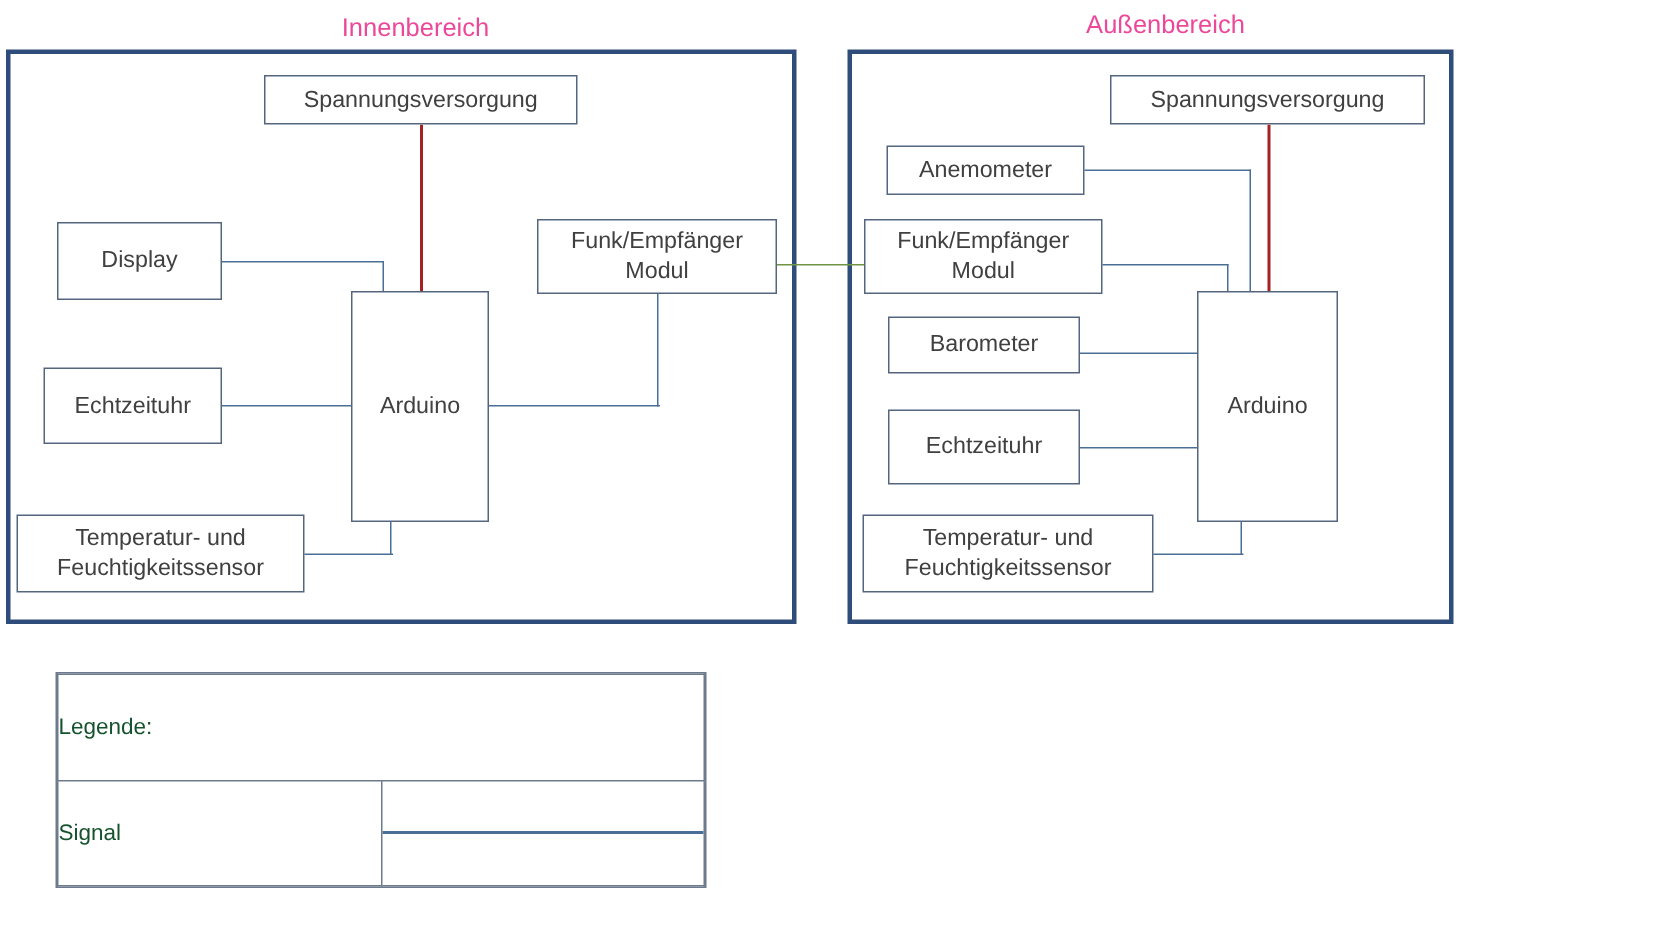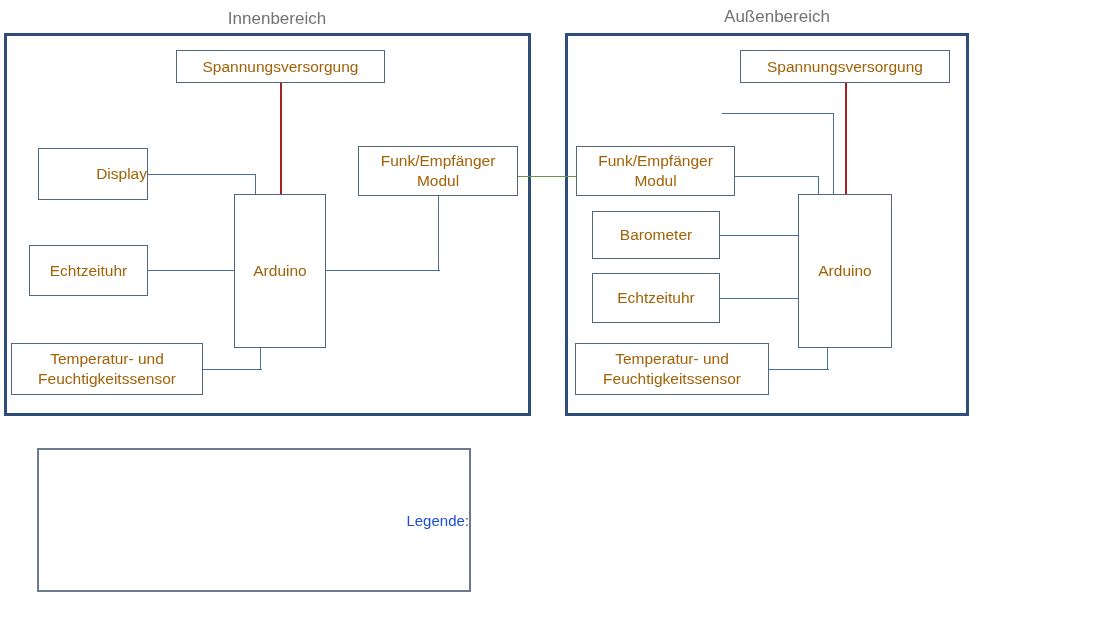--- a/index.html
+++ b/index.html
@@ -15,42 +15,42 @@
   #canvas {
     position: relative;
     width: 1120px;
     height: 630px;
     background: #ffffff;
     overflow: hidden;
   }
   .area-title {
     position: absolute;
     font-size: 17px;
-    color: #737373;
+    color: #ec4899;
     text-align: center;
     white-space: nowrap;
     line-height: 1;
   }
   .zone {
     position: absolute;
     border: 3px solid #2e4d7b;
     background: transparent;
     box-sizing: border-box;
   }
   .node {
     position: absolute;
     box-sizing: border-box;
     border: 1.4px solid #54667e;
     background: #ffffff;
     display: flex;
     align-items: center;
     justify-content: center;
     text-align: center;
     font-size: 15.5px;
-    color: #a16207;
+    color: #404040;
     line-height: 1.28;
     z-index: 5;
   }
   .node span { display: block; }
   .node.two-line { flex-direction: column; }
   .wire {
     position: absolute;
     z-index: 2;
   }
   .wire.h { height: 0; border-top-width: 1.4px; border-top-style: solid; }
@@ -69,24 +69,24 @@
   }
   .legend-table {
     width: 100%;
     height: 100%;
     border-collapse: collapse;
     table-layout: fixed;
   }
   .legend-table td {
     border: 1.4px solid #6c7a8c;
     font-size: 15px;
-    text-align: right;
+    text-align: left;
     vertical-align: middle;
     padding: 0;
-    color: #1d4ed8;
+    color: #14532d;
   }
   .legend-head { font-size: 15.5px; }
   .swatch-cell { padding: 0 12px; }
   .swatch {
     width: 100%;
     height: 0;
     border-top-width: 2.2px;
     border-top-style: solid;
   }
 </style>
@@ -113,21 +113,21 @@
 
   <div class="wire h sig" style="left:202px; top:369px; width:60px;"></div>
   <div class="wire v sig" style="left:260px; top:347px; height:23px;"></div>
 
   <div class="wire v pwr" style="left:280px; top:83px; height:112px;"></div>
 
   <div class="node" style="left:176px; top:50px; width:209px; height:33px;">
     <span>Spannungsversorgung</span>
   </div>
 
-  <div class="node" style="left:38px; top:148px; width:110px; height:52px;justify-content:flex-end;">
+  <div class="node" style="left:38px; top:148px; width:110px; height:52px;">
     <span>Display</span>
   </div>
 
   <div class="node two-line" style="left:358px; top:146px; width:160px; height:50px;">
     <span>Funk/Empfänger</span>
     <span>Modul</span>
   </div>
 
   <div class="node" style="left:29px; top:245px; width:119px; height:51px;">
     <span>Echtzeituhr</span>
@@ -156,27 +156,30 @@
 
   <div class="wire h sig" style="left:768px; top:369px; width:61px;"></div>
   <div class="wire v sig" style="left:827px; top:347px; height:23px;"></div>
 
   <div class="wire v pwr" style="left:845px; top:83px; height:112px;"></div>
 
   <div class="node" style="left:740px; top:50px; width:210px; height:33px;">
     <span>Spannungsversorgung</span>
   </div>
 
+  <div class="node" style="left:591px; top:97px; width:132px; height:33px;">
+    <span>Anemometer</span>
+  </div>
 
   <div class="node two-line" style="left:576px; top:146px; width:159px; height:50px;">
     <span>Funk/Empfänger</span>
     <span>Modul</span>
   </div>
 
-  <div class="node" style="left:592px; top:211px; width:128px; height:48px;">
+  <div class="node" style="left:592px; top:211px; width:128px; height:38px;">
     <span>Barometer</span>
   </div>
 
   <div class="node" style="left:592px; top:273px; width:128px; height:50px;">
     <span>Echtzeituhr</span>
   </div>
 
   <div class="node" style="left:798px; top:194px; width:94px; height:154px;">
     <span>Arduino</span>
   </div>
@@ -185,17 +188,23 @@
     <span>Temperatur- und</span>
     <span>Feuchtigkeitssensor</span>
   </div>
 
   <div class="legend" style="left:37px; top:448px; width:434px; height:144px;">
     <table class="legend-table">
       <tbody>
           <tr>
         <td colspan="2" class="legend-head">Legende:</td>
       </tr>
+      <tr>
+        <td style="width:50.5%;">Signal</td>
+        <td class="swatch-cell">
+          <div class="swatch" style="border-top-color: rgb(74, 111, 150);"></div>
+        </td>
+      </tr>
     </tbody>
       </table>
   </div>
 
 </div>
 
 </body></html>

